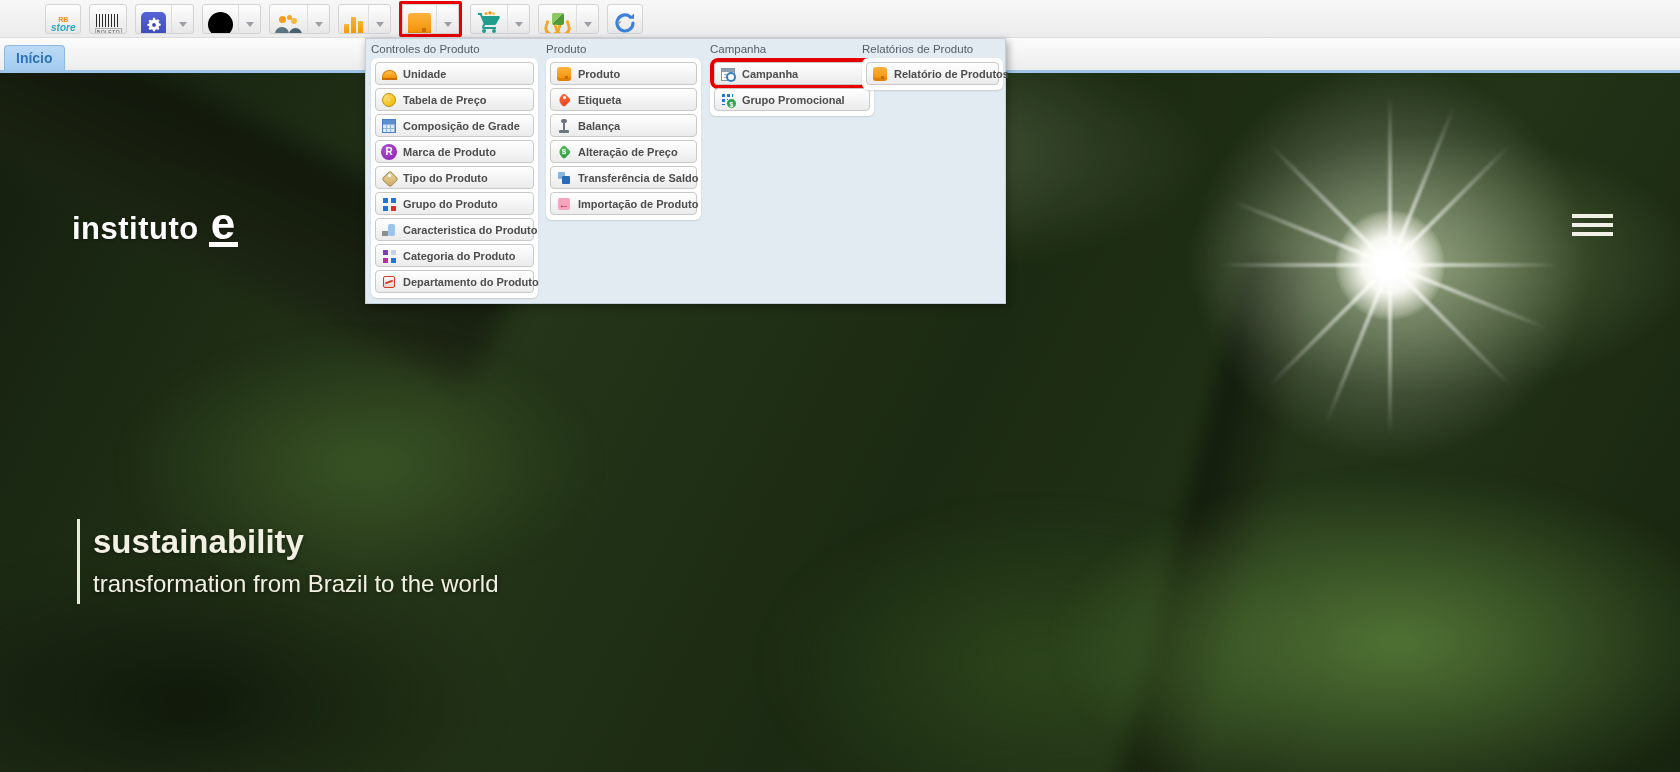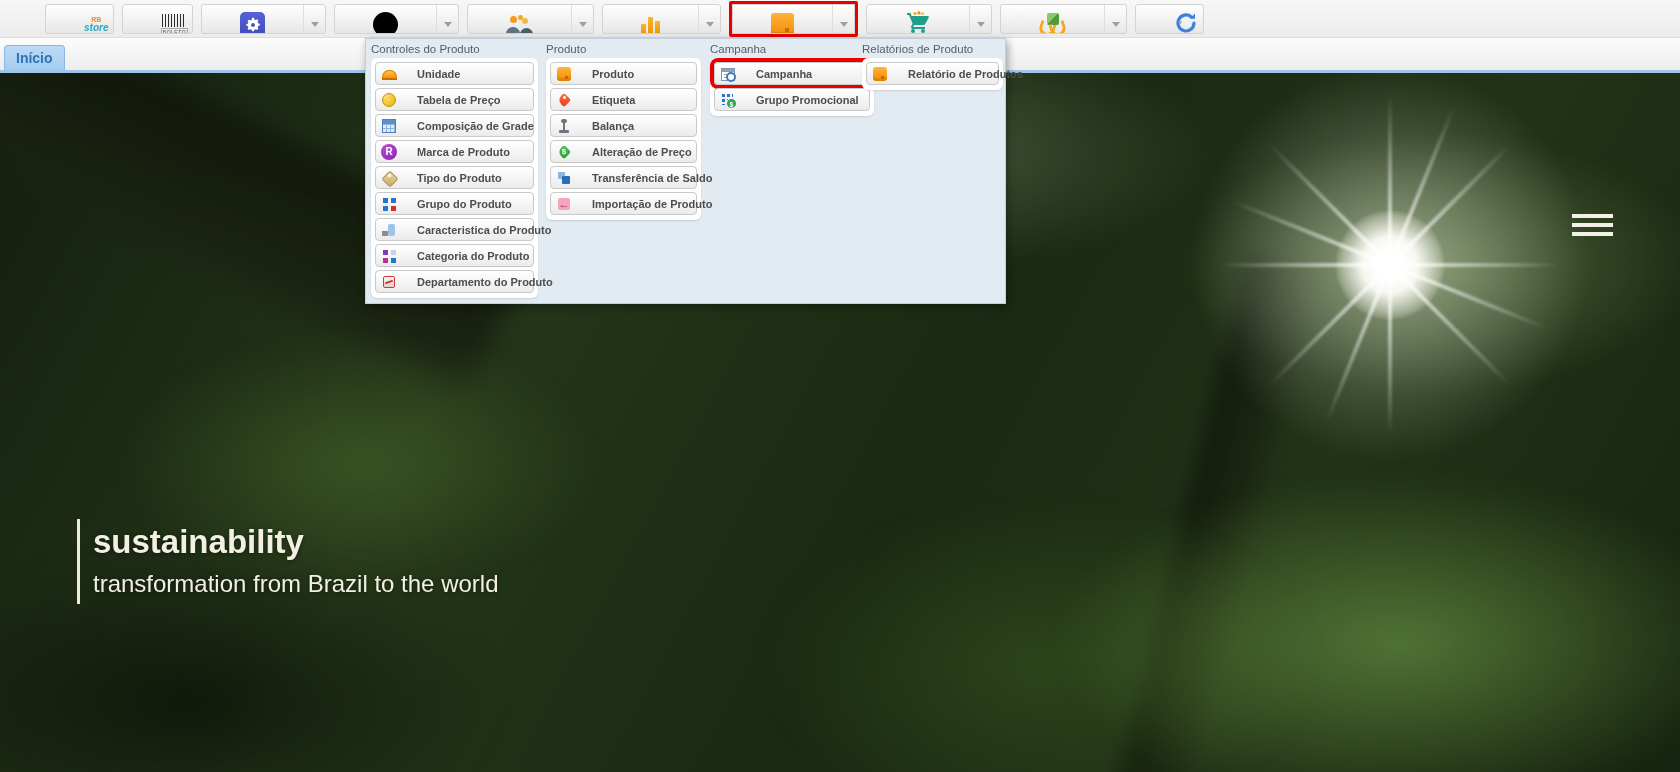--- a/index.html
+++ b/index.html
@@ -6,21 +6,21 @@
   html,body { width:1680px; height:772px; overflow:hidden; font-family:"Liberation Sans",sans-serif; background:#fff; }
 
   
   .toolbar { position:absolute; left:0; top:0; width:1680px; height:38px;
     background:linear-gradient(#f7f7f7,#ececec); border-bottom:1px solid #ddd;
     display:flex; align-items:center; padding-left:45px; gap:8px; }
   .tgroup { display:flex; align-items:stretch; height:30px;
     border:1px solid #d3d3d3; border-radius:3px; overflow:hidden;
     background:linear-gradient(#fefefe,#e7e7e7); }
   .tbtn { border:none; background:transparent; display:flex; align-items:center;
-    justify-content:center; padding:0 5px; height:40px; cursor:pointer;margin-left:33px; }
+    justify-content:center; padding:0 5px; height:40px; cursor:pointer; }
   .arrow-part { border-left:1px solid #ddd; width:22px; }
   .caret { width:0; height:0; border-left:4px solid transparent; border-right:4px solid transparent; border-top:5px solid #9aa0a6; }
   .red-wrap { border:3px solid #e60000; border-radius:2px; display:inline-flex; }
   .red-wrap .tgroup { border-radius:0; }
 
   
   .tb-store { display:flex; flex-direction:column; align-items:center; line-height:1; }
   .tb-store .st1 { color:#f08c1e; font-size:7px; font-weight:bold; }
   .tb-store .st2 { color:#2aa8c4; font-size:10px; font-weight:bold; font-style:italic; }
   .tb-boleto { display:flex; flex-direction:column; align-items:center; width:26px; }
@@ -95,21 +95,21 @@
   
   .menu-panel { position:absolute; left:365px; top:38px; width:641px; height:266px;
     background:#e2eaf2; border:1px solid #c3cfda; box-shadow:2px 3px 8px rgba(0,0,0,.35); }
   .mcol { position:absolute; top:2px; }
   .mcol-0 { left:5px;   width:167px; }
   .mcol-1 { left:180px; width:155px; }
   .mcol-2 { left:344px; width:164px; }
   .mcol-3 { left:496px; width:141px; }
   .mhead { height:17px; text-align:left; font-size:11.5px; color:#55606a; line-height:17px; }
   .card { background:#fff; border-radius:6px; padding:4px 4px 2px; box-shadow:0 1px 2px rgba(0,0,0,.12); }
-  .mi { display:flex; align-items:center; gap:20px; height:23px; margin-bottom:3px;
+  .mi { display:flex; align-items:center; gap:6px; height:23px; margin-bottom:3px;
     background:linear-gradient(#ffffff,#ebebeb); border:1px solid #c9c9c9; border-radius:4px;
     padding:0 4px 0 5px; cursor:pointer; white-space:nowrap; }
   .mi-label { font-size:11px; font-weight:bold; color:#4d4d4d; }
   .hl-red { box-shadow:0 0 0 4px #e60000; }
 
   
   .ic { display:inline-block; width:16px; height:16px; position:relative; flex:0 0 16px; }
   .glyph { position:absolute; inset:0; display:flex; align-items:center; justify-content:center;
     font-weight:bold; z-index:2; }
 
@@ -306,20 +306,24 @@
   <div class="patch p-b"></div>
   <div class="sun-glow"></div>
   <div class="ray"></div>
   <div class="ray r2"></div>
   <div class="ray r3"></div>
   <div class="ray r4"></div>
   <div class="ray r5"></div>
   <div class="ray r6"></div>
   <div class="sun-core"></div>
 
+  <div class="logo">
+    <span>instituto</span>
+    <span class="logo-e">e</span>
+  </div>
 
   <div class="burger">
     <span></span>
       <span></span>
       <span></span>
   </div>
 
   <div class="hero-text">
     <div class="h1">sustainability</div>
     <div class="h3">transformation from Brazil to the world</div>

